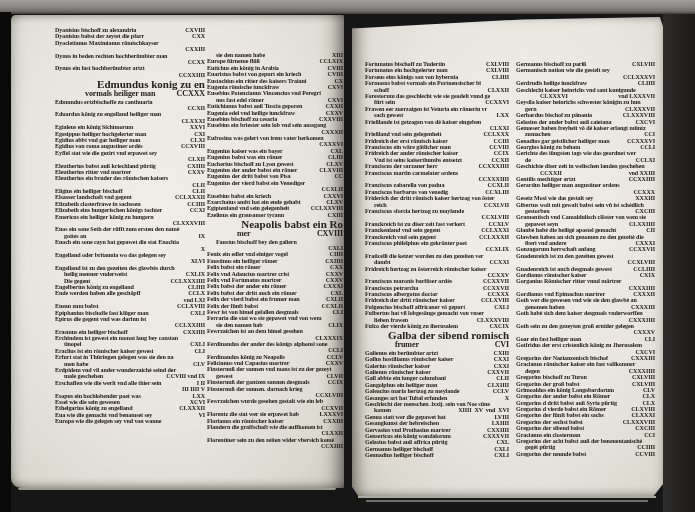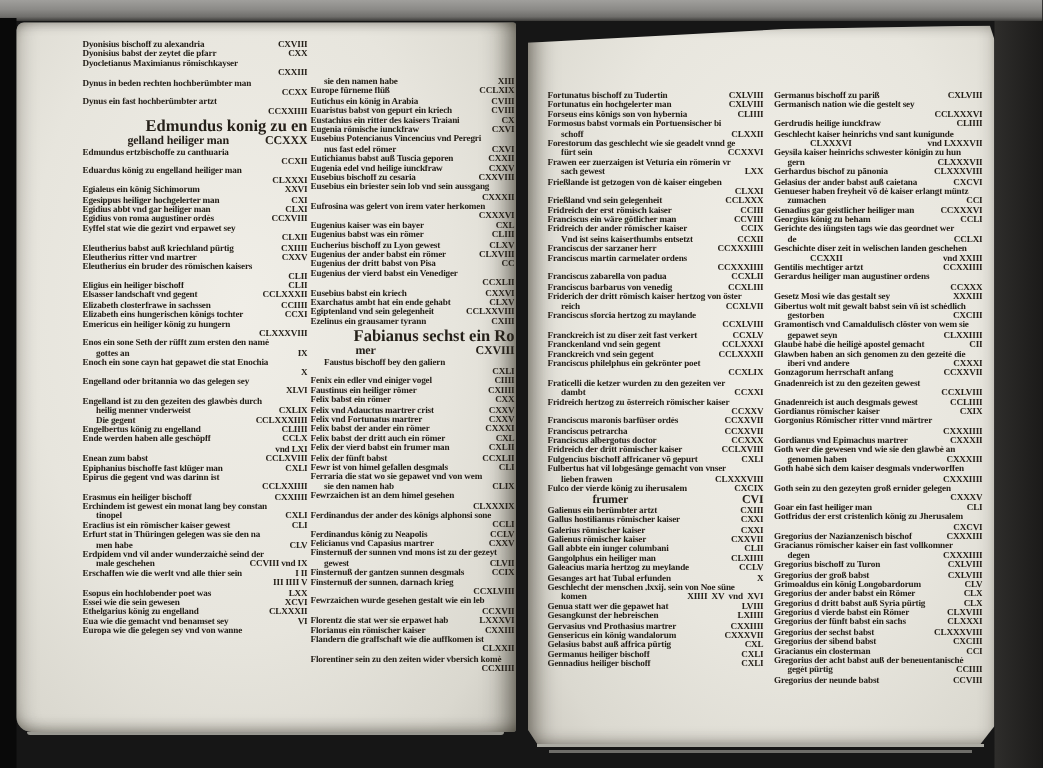--- a/index.html
+++ b/index.html
@@ -81,21 +81,21 @@
         <span class="etext">Dynus ein fast hochberümbter artzt</span>
       </div>
       <div class="line">
         <span class="etext"></span>
         <span class="eref">CCXXIIII</span>
       </div>
       <div class="line big">
         <span class="etext">Edmundus konig zu en</span>
       </div>
       <div class="line sub">
-        <span class="etext">gelland heiliger man</span>
+        <span class="etext">vormals heiliger man</span>
         <span class="eref">CCXXX</span>
       </div>
       <div class="line">
         <span class="etext">Edmundus ertzbischoffe zu canthuaria</span>
       </div>
       <div class="line">
         <span class="etext"></span>
         <span class="eref">CCXII</span>
       </div>
       <div class="line">
@@ -377,21 +377,21 @@
       </div>
       <div class="line">
         <span class="etext">Egiptenland vnd sein gelegenheit</span>
         <span class="eref">CCLXXVIII</span>
       </div>
       <div class="line">
         <span class="etext">Ezelinus ein grausamer tyrann</span>
         <span class="eref">CXIII</span>
       </div>
       <div class="line big">
-        <span class="etext">Fabianus sechst ein Ro</span>
+        <span class="etext">Neapolis babst ein Ro</span>
       </div>
       <div class="line sub">
         <span class="etext">mer</span>
         <span class="eref">CXVIII</span>
       </div>
       <div class="line ind1">
         <span class="etext">Faustus bischoff bey den galiern</span>
       </div>
       <div class="line">
         <span class="etext"></span>
@@ -667,20 +667,23 @@
       <div class="line">
         <span class="etext">Fulbertus hat vil lobgesänge gemacht von vnser</span>
       </div>
       <div class="line ind1">
         <span class="etext">lieben frawen</span>
         <span class="eref">CLXXXVIII</span>
       </div>
       <div class="line">
         <span class="etext">Fulco der vierde könig zu iherusalem</span>
         <span class="eref">CXCIX</span>
+      </div>
+      <div class="line big">
+        <span class="etext">Galba der sibend romisch</span>
       </div>
       <div class="line sub">
         <span class="etext">frumer</span>
         <span class="eref">CVI</span>
       </div>
       <div class="line">
         <span class="etext">Galienus ein berümbter artzt</span>
         <span class="eref">CXIII</span>
       </div>
       <div class="line">

